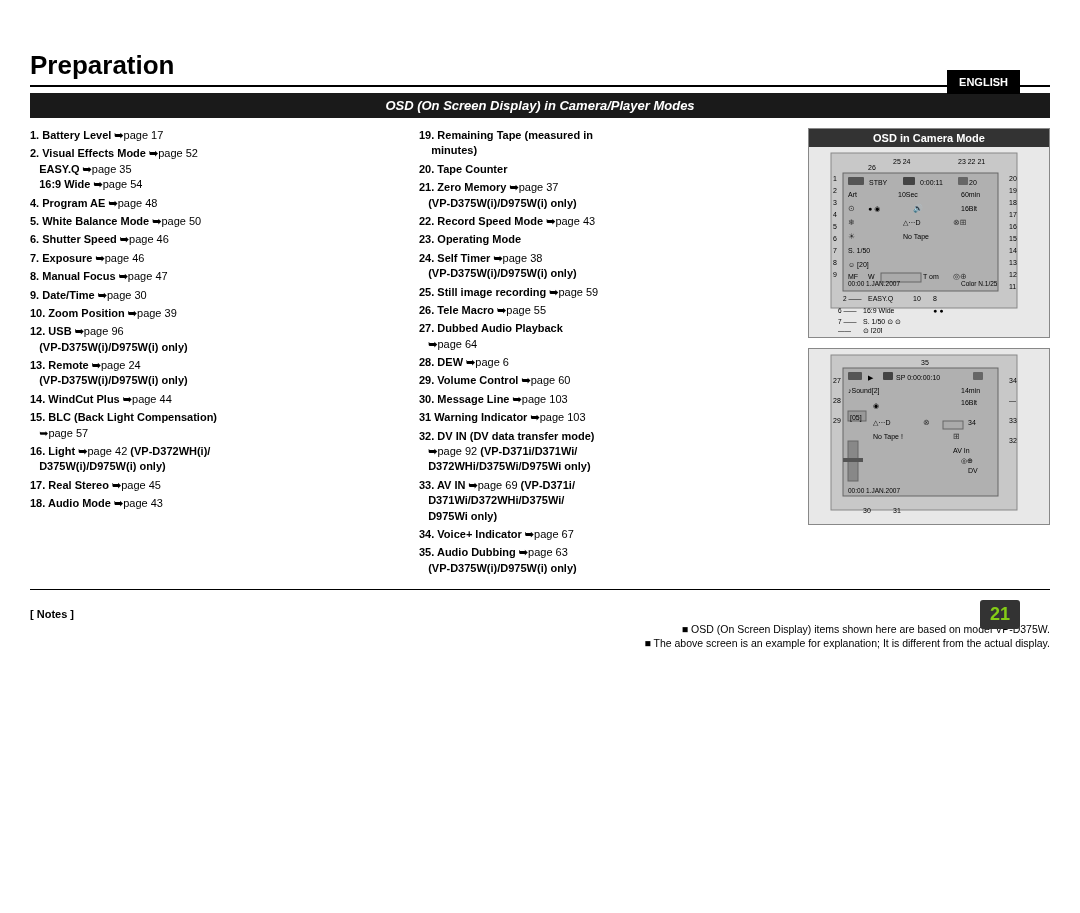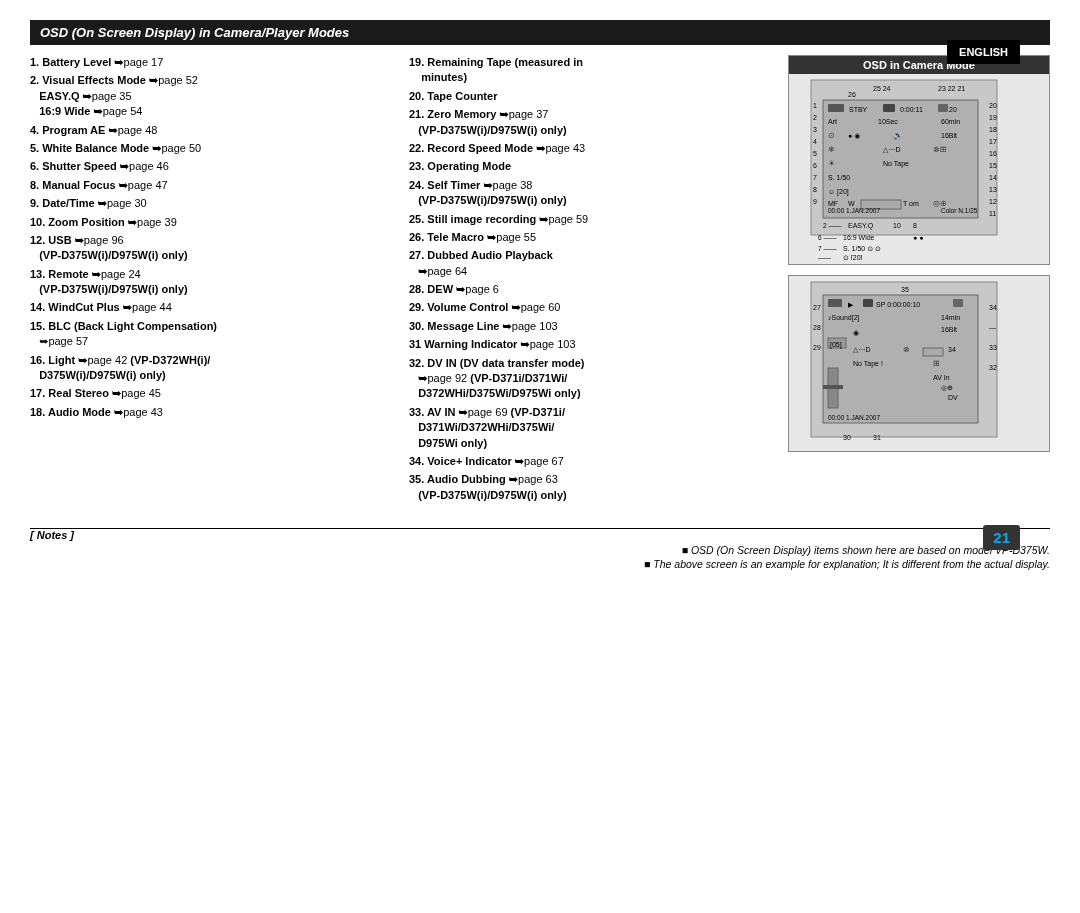--- a/index.html
+++ b/index.html
@@ -38,37 +38,38 @@
 
     
     .section-header {
       background: #1a1a1a;
       color: #fff;
       font-style: italic;
       font-weight: bold;
       font-size: 13px;
       padding: 5px 10px;
       margin-bottom: 10px;
+      text-align: center;
     }
 
     
     .main-content {
       display: flex;
       gap: 10px;
       justify-content: space-between;
     }
 
     .column {
       flex: 1;
       padding-right: 8px;
     }
 
     
     .right-panel {
-      width: 262px;
+      width: 242px;
       flex-shrink: 0;
     }
 
     
     .list-item {
       margin-bottom: 3px;
       line-height: 1.4;
     }
 
     
@@ -94,24 +95,23 @@
     .osd-diagram-player {
       background: #e8e8e8;
       padding: 4px;
       position: relative;
       height: 175px;
       overflow: hidden;
     }
 
     
     .notes-section {
-      margin-top: 22px;
+      margin-top: 10px;
       border-top: 1px solid #000;
-      padding-top: 0;
-      font-style: italic;
+      padding-top: 18px;
     }
     .notes-title {
       font-weight: bold;
       margin-bottom: 3px;
     }
     .note-item {
       font-size: 10.5px;
       margin-bottom: 2px;
       padding-left: 12px;
       text-indent: -12px;
@@ -120,47 +120,49 @@
     .note-item::before {
       content: "■ ";
     }
 
     
     .page-number {
       position: absolute;
       bottom: 20px;
       right: 30px;
       background: #333;
-      color: #0ea5e9;
-      font-weight: bold;
-      font-size: 15px;
+      color: #84cc16;
+      font-weight: bold;
+      font-size: 18px;
       padding: 4px 10px;
       border-radius: 3px;
     }
 
     b { font-weight: bold; }
   </style>
 </head>
 <body>
 
 <div style="position:relative;">
 
   <div class="english-badge">ENGLISH</div>
 
+  <div class="page-title">Preparation</div>
 
   <div class="section-header">OSD (On Screen Display) in Camera/Player Modes</div>
 
   <div class="main-content">
 
     <div class="column">
       <div class="list-item"><b>1. Battery Level ➥</b>page 17</div>
       <div class="list-item"><b>2. Visual Effects Mode ➥</b>page 52<br>&nbsp;&nbsp;&nbsp;<b>EASY.Q ➥</b>page 35<br>&nbsp;&nbsp;&nbsp;<b>16:9 Wide ➥</b>page 54</div>
       <div class="list-item"><b>4. Program AE ➥</b>page 48</div>
       <div class="list-item"><b>5. White Balance Mode ➥</b>page 50</div>
       <div class="list-item"><b>6. Shutter Speed ➥</b>page 46</div>
+      <div class="list-item"><b>7. Exposure ➥</b>page 46</div>
       <div class="list-item"><b>8. Manual Focus ➥</b>page 47</div>
       <div class="list-item"><b>9. Date/Time ➥</b>page 30</div>
       <div class="list-item"><b>10. Zoom Position ➥</b>page 39</div>
       <div class="list-item"><b>12. USB ➥</b>page 96<br>&nbsp;&nbsp;&nbsp;<b>(VP-D375W(i)/D975W(i) only)</b></div>
       <div class="list-item"><b>13. Remote ➥</b>page 24<br>&nbsp;&nbsp;&nbsp;<b>(VP-D375W(i)/D975W(i) only)</b></div>
       <div class="list-item"><b>14. WindCut Plus ➥</b>page 44</div>
       <div class="list-item"><b>15. BLC (Back Light Compensation)</b><br>&nbsp;&nbsp;&nbsp;➥page 57</div>
       <div class="list-item"><b>16. Light ➥</b>page 42 <b>(VP-D372WH(i)/</b><br>&nbsp;&nbsp;&nbsp;<b>D375W(i)/D975W(i) only)</b></div>
       <div class="list-item"><b>17. Real Stereo ➥</b>page 45</div>
       <div class="list-item"><b>18. Audio Mode ➥</b>page 43</div>

